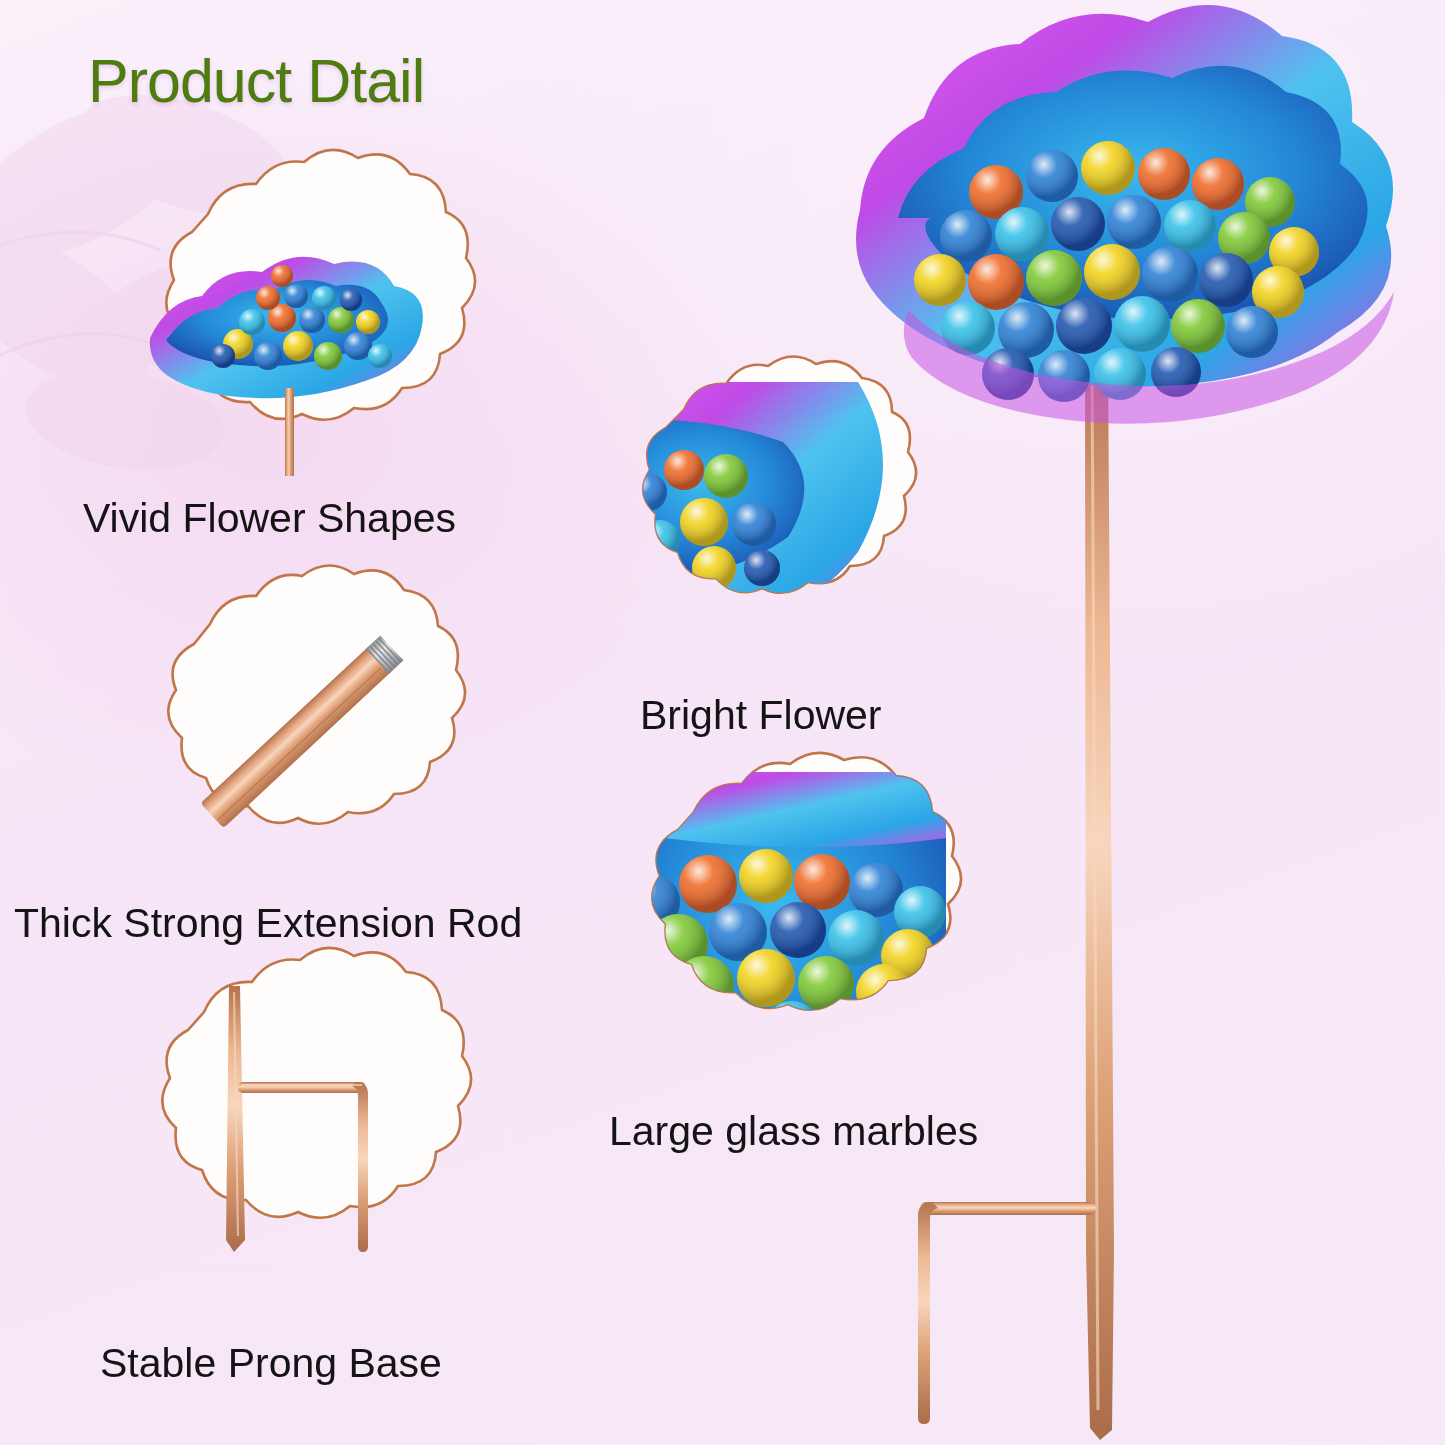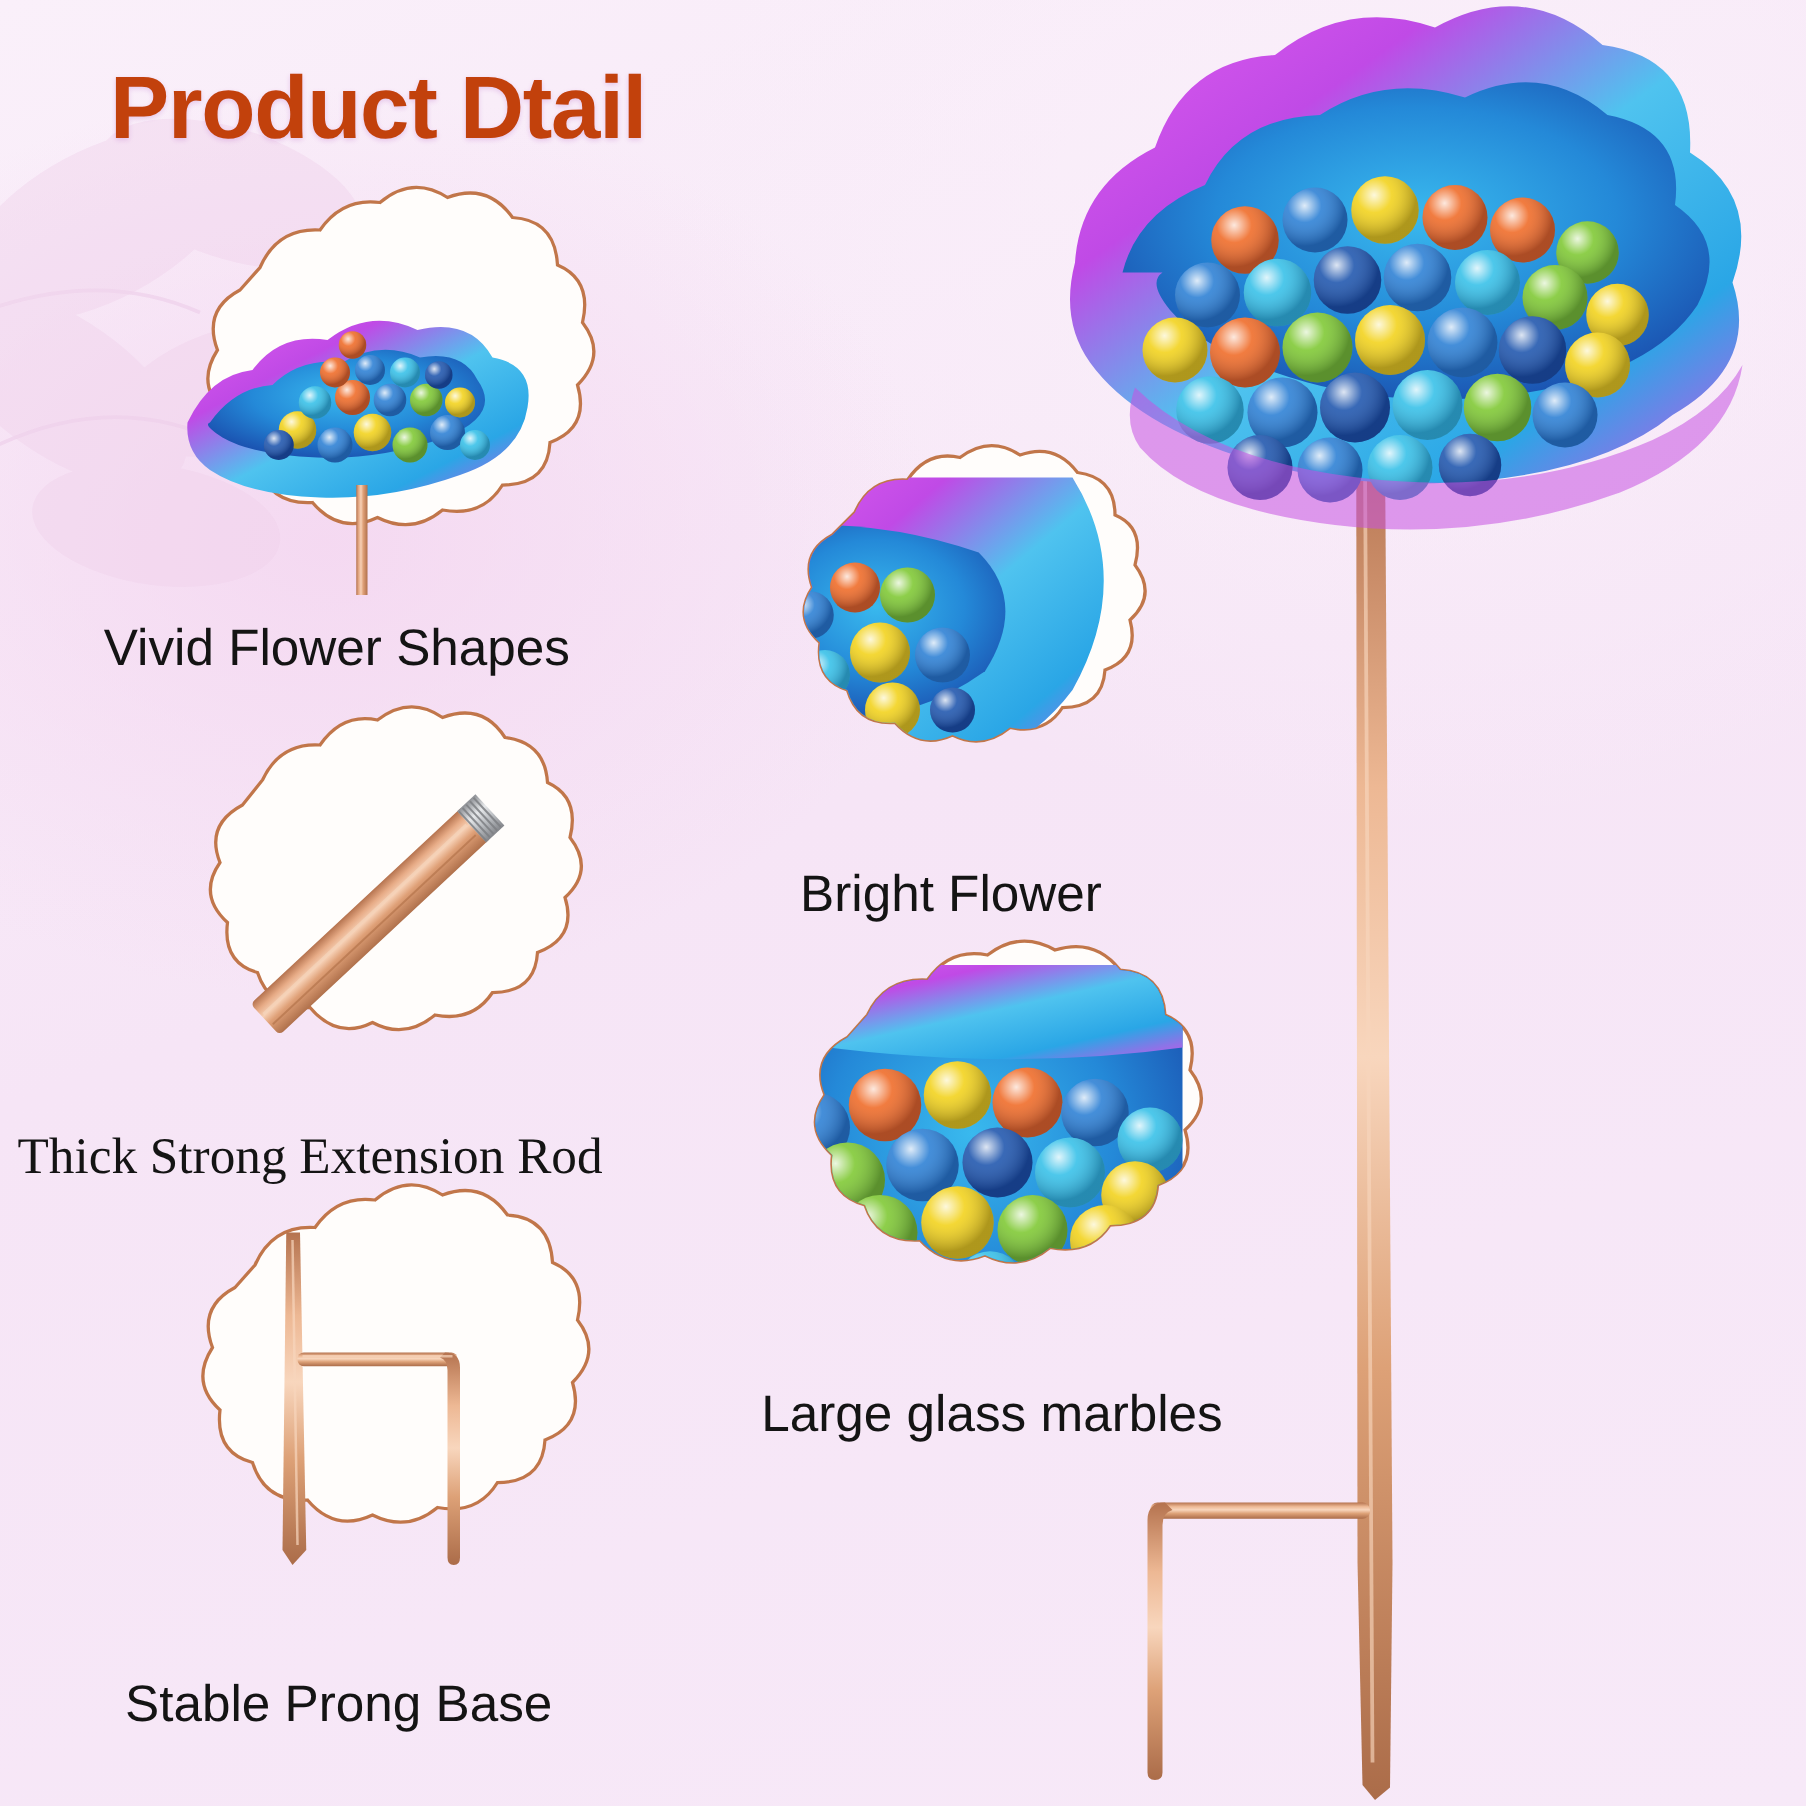--- a/index.html
+++ b/index.html
@@ -17,39 +17,39 @@
       radial-gradient(ellipse 900px 700px at 78% 12%, rgba(250,240,250,.9) 0%, rgba(247,232,247,0) 70%),
       linear-gradient(160deg,#faf0fa 0%, #f6e5f6 45%, #f7e9f8 100%);
   }
   #watermark {
     position:absolute; left:-70px; top:60px; width:520px; height:470px;
     opacity:.55; pointer-events:none;
   }
   
   #title {
     position:absolute; left:88px; top:46px;
-    font-size:71px; font-weight:bold; letter-spacing:-1px;
-    color:#c2410c;
+    font-size:61px; font-weight:normal; letter-spacing:-1px;
+    color:#4d7c0f;
     text-shadow:0 2px 4px rgba(150,30,170,.18);
     white-space:nowrap;
   }
   
   .card { position:absolute; }
   .card svg { display:block; width:100%; height:100%; overflow:visible; }
   .card-label {
     position:absolute;
     font-size:41px; color:#141414; white-space:nowrap;
     font-family:"Liberation Sans", sans-serif;
     text-align:right;
   }
   
   #card-flower   { left:122px;  top:170px;  width:338px; height:330px; }
   #lbl-flower    { left:83px;   top:495px; }
   #card-rod      { left:126px;  top:582px;  width:330px; height:320px; }
-  #lbl-rod       { left:14px;   top:900px;font-family:Liberation Serif, serif; }
+  #lbl-rod       { left:14px;   top:900px; }
   #card-prong    { left:118px;  top:968px;  width:338px; height:330px; }
   #lbl-prong     { left:100px;  top:1312px;margin-top:28px; }
   #card-bright   { left:608px;  top:372px;  width:300px; height:300px; }
   #lbl-bright    { left:640px;  top:692px; }
   #card-marbles  { left:608px;  top:772px;  width:338px; height:320px; }
   #lbl-marbles   { left:566px;  top:1108px;margin-left:43px; }
   
   #hero { position:absolute; left:740px; top:10px; width:700px; height:1430px; }
   #hero svg { display:block; width:100%; height:100%; overflow:visible; }
 </style>

